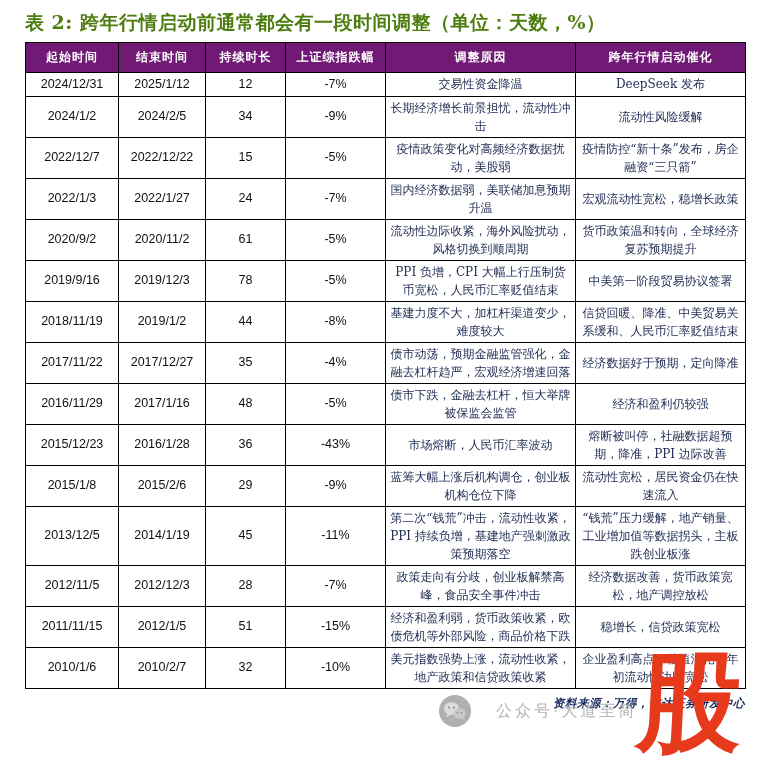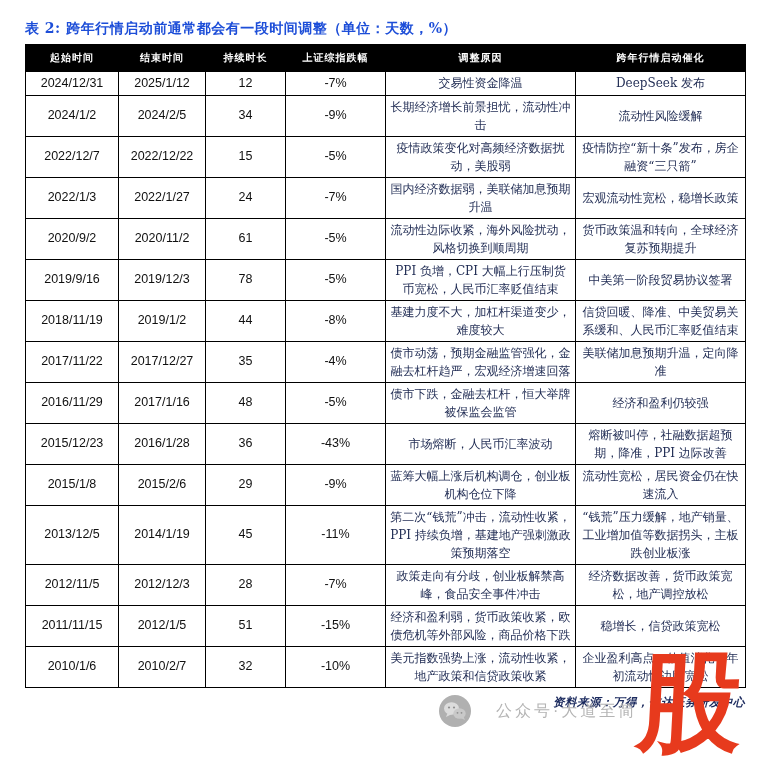--- a/index.html
+++ b/index.html
@@ -5,37 +5,37 @@
   html, body { margin: 0; padding: 0; background: #ffffff; }
   body {
     width: 759px; height: 759px; position: relative; overflow: hidden;
     font-family: "Liberation Sans", sans-serif;
   }
   .page { position: relative; width: 759px; height: 759px; box-sizing: border-box; padding: 8px 14px 0 25px; }
 
   .table-title {
     font-family: "DejaVu Serif", serif;
     font-weight: bold;
-    font-size: 14px;
-    color: #1d4ed8;
-    margin: 12px 0 6px 0;
+    font-size: 19px;
+    color: #4d7c0f;
+    margin: 2px 0 6px 0;
     letter-spacing: 0.5px;
   }
 
   table.data-table {
     border-collapse: collapse;
     table-layout: fixed;
     width: 720px;
     border: 1.5px solid #000;
   }
   table.data-table th {
-    background: #000000;
+    background: #701a75;
     color: #ffffff;
     font-weight: bold;
-    font-size: 10px;
+    font-size: 12px;
     padding: 6px 2px;
     border: 1px solid #000;
     font-family: "DejaVu Serif", serif;
     letter-spacing: 1px;
   }
   table.data-table td {
     border: 1px solid #000;
     text-align: center;
     vertical-align: middle;
     padding: 2px 4px;
@@ -172,21 +172,21 @@
           <td class="col3">-8%</td>
           <td class="col4">基建力度不大，加杠杆渠道变少，难度较大</td>
           <td class="col5">信贷回暖、降准、中美贸易关系缓和、人民币汇率贬值结束</td>
         </tr>
         <tr>
           <td class="col0">2017/11/22</td>
           <td class="col1">2017/12/27</td>
           <td class="col2">35</td>
           <td class="col3">-4%</td>
           <td class="col4">债市动荡，预期金融监管强化，金融去杠杆趋严，宏观经济增速回落</td>
-          <td class="col5">美联储加息预期升温，定向降准</td>
+          <td class="col5">经济数据好于预期，定向降准</td>
         </tr>
         <tr>
           <td class="col0">2016/11/29</td>
           <td class="col1">2017/1/16</td>
           <td class="col2">48</td>
           <td class="col3">-5%</td>
           <td class="col4">债市下跌，金融去杠杆，恒大举牌被保监会监管</td>
           <td class="col5">经济和盈利仍较强</td>
         </tr>
         <tr>

